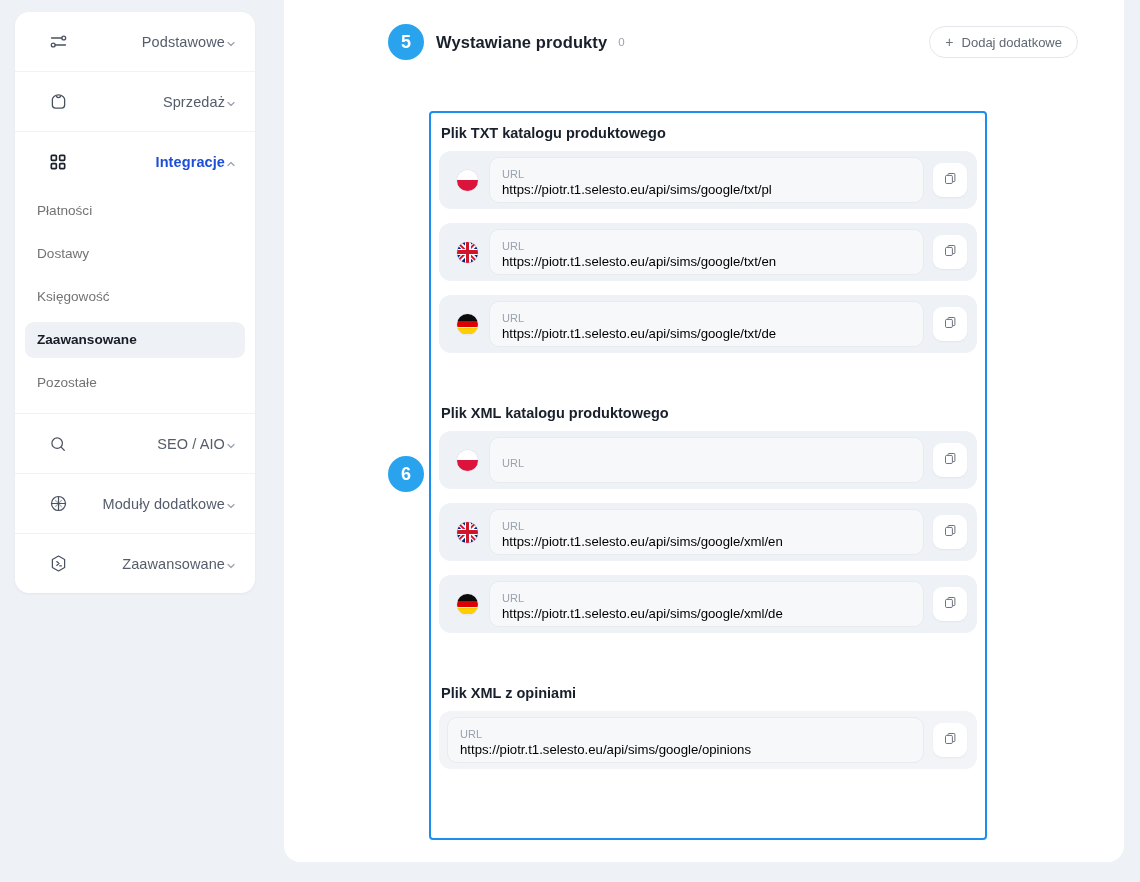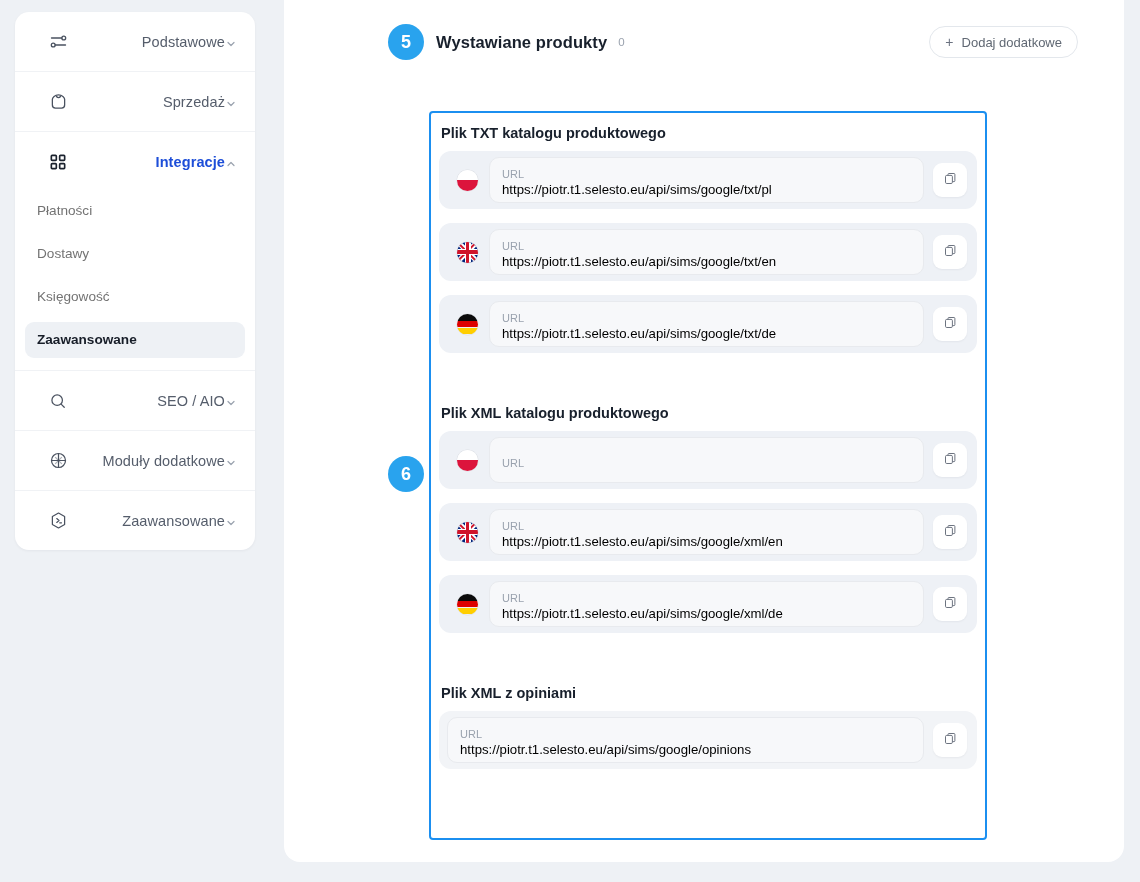--- a/index.html
+++ b/index.html
@@ -252,20 +252,21 @@
           <svg viewBox="0 0 24 24" width="12" height="12" fill="none" stroke="currentColor" stroke-width="2.4" stroke-linecap="round" stroke-linejoin="round">
               <polyline points="6 15 12 9 18 15"></polyline>
             </svg>
         </span>
       </div>
       <div class="sub-list">
         <a class="sub-item">Płatności</a>
         <a class="sub-item">Dostawy</a>
         <a class="sub-item">Księgowość</a>
         <a class="sub-item sel">Zaawansowane</a>
+        <a class="sub-item">Pozostałe</a>
       </div>
     </div>
 
     <div class="nav-group">
       <div class="nav-head">
         <span class="ico">
           <svg viewBox="0 0 24 24" width="20" height="20" fill="none" stroke="currentColor" stroke-width="1.5" stroke-linecap="round">
             <circle cx="11" cy="11" r="6.3"></circle>
               <line x1="15.7" y1="15.7" x2="19.5" y2="19.5"></line>
           </svg>

